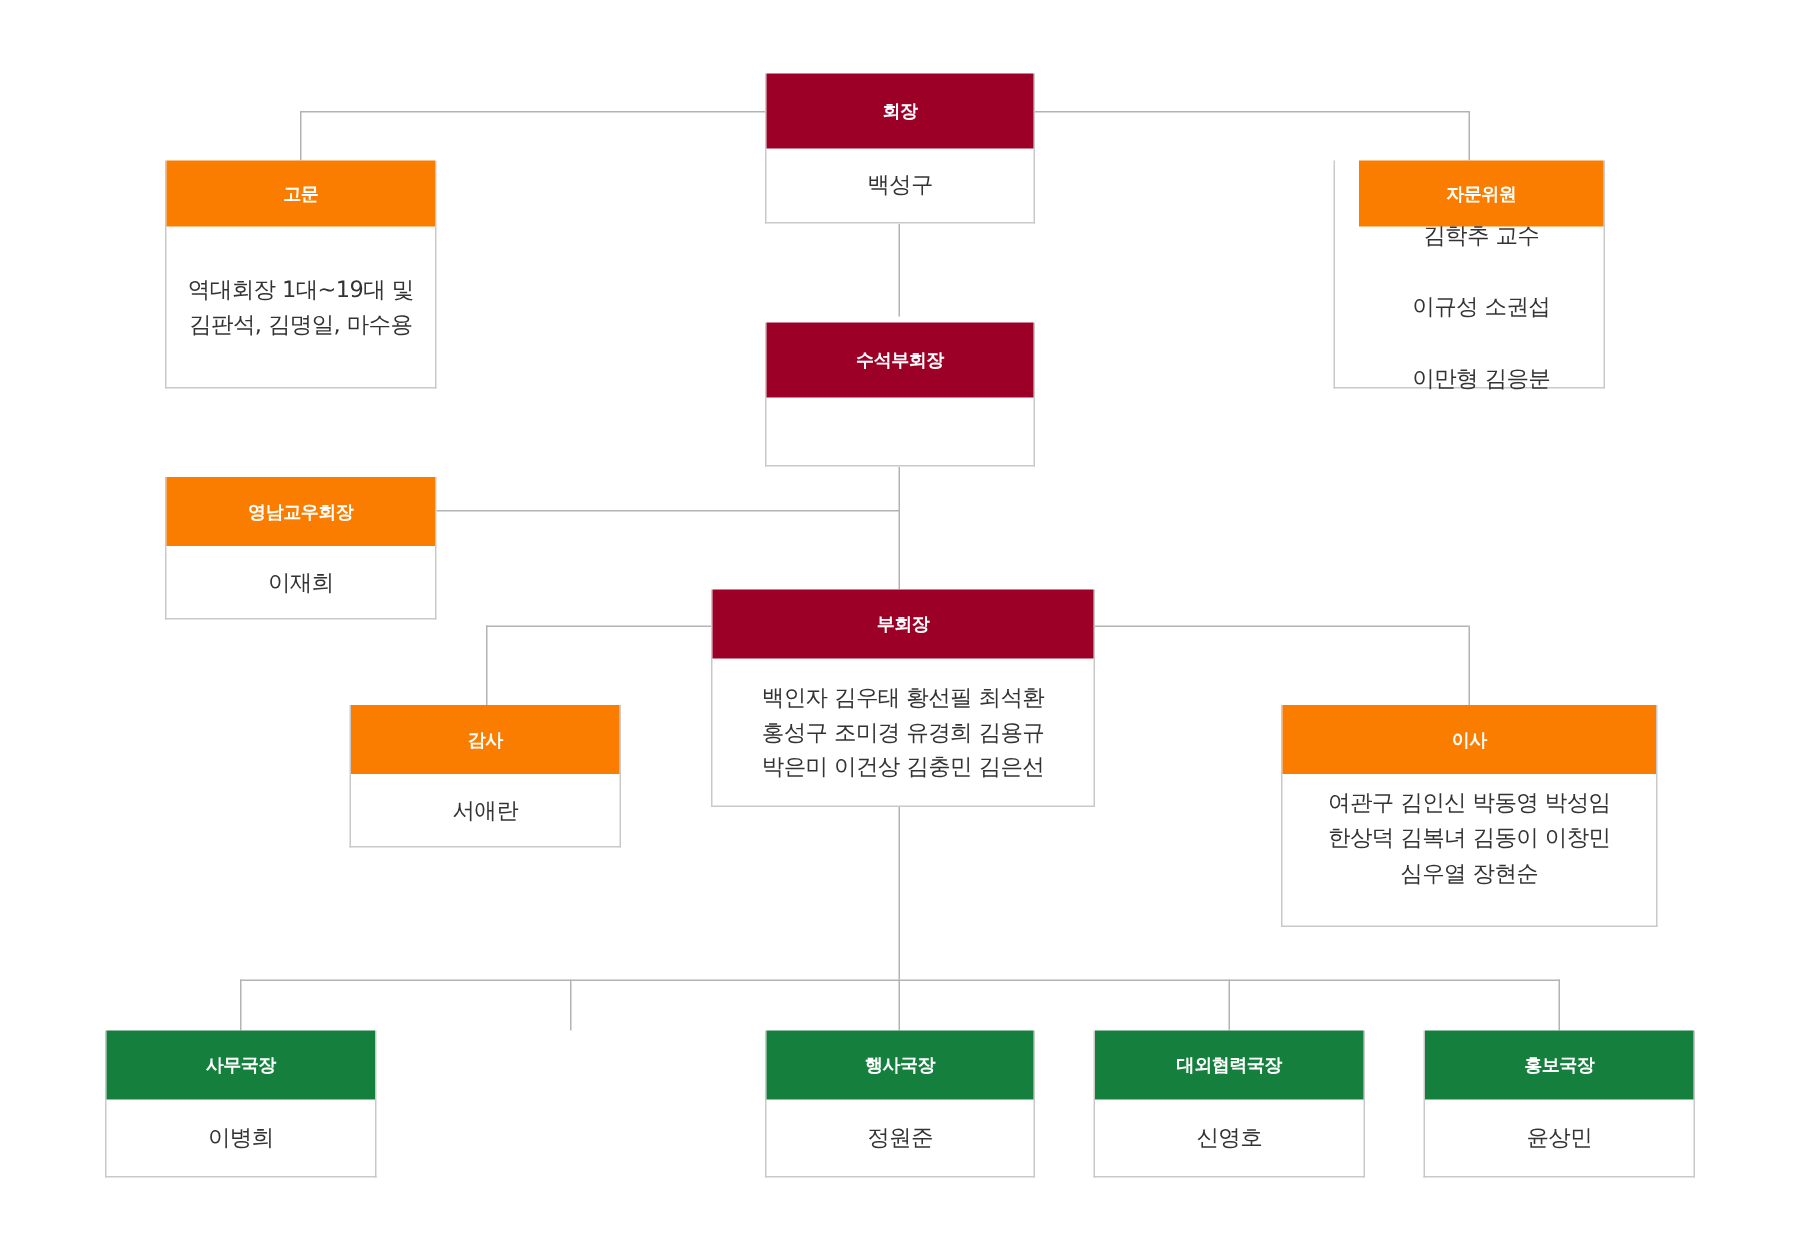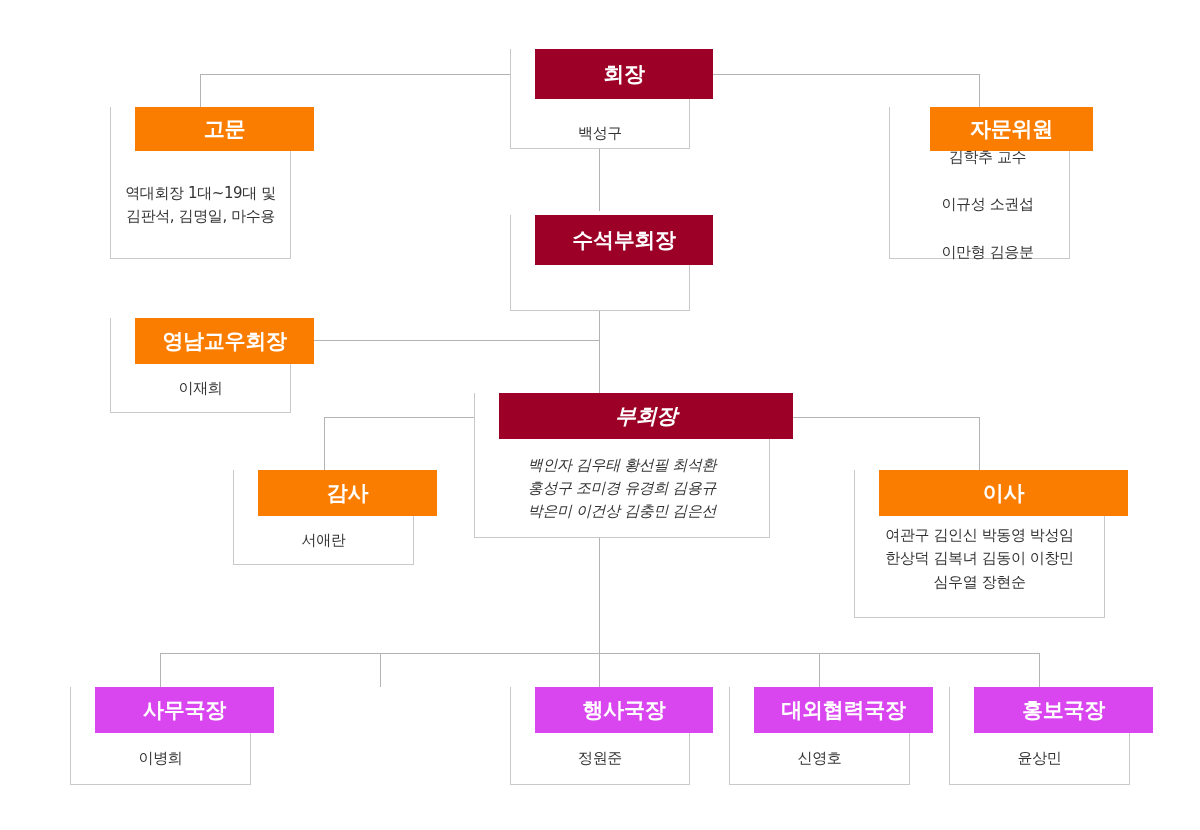--- a/index.html
+++ b/index.html
@@ -34,46 +34,45 @@
     background: #ffffff;
     border: 1px solid #c9c9c9;
     border-top: none;
     z-index: 2;
   }
   .node .hdr {
     box-sizing: border-box;
     width: 100%;
     color: #ffffff;
     font-weight: bold;
-    font-size: 21px;
+    font-size: 12px;
     letter-spacing: -0.3px;
     text-align: center;
     display: flex;
     align-items: center;
     justify-content: center;
-    margin-left: 24px;
   }
   .node .body {
     box-sizing: border-box;
     color: #333333;
     font-size: 15px;
     letter-spacing: -0.4px;
     text-align: center;
     display: flex;
     flex-direction: column;
     align-items: center;
     justify-content: center;
     line-height: 1.55;
     padding: 4px 6px;
   }
   .node .body .ln { white-space: nowrap; display: block; }
 
   .hdr.red   { background: #9d0027; }
   .hdr.orange{ background: #fb7d00; }
-  .hdr.gray  { background: #d946ef; }
+  .hdr.gray  { background: #15803d; }
 
   
   .h-50 { height: 50px; }
   .h-46 { height: 46px; }
   .h-44 { height: 44px; }
 </style>
 </head>
 <body>
 
 <div id="chart">
@@ -102,21 +101,21 @@
   <div class="line h" style="left:160px; top:653px; width:880px;"></div>
 
   <div class="line v" style="left:160px; top:653px; height:34px;"></div>
   <div class="line v" style="left:380px; top:653px; height:34px;"></div>
   <div class="line v" style="left:599px; top:653px; height:34px;"></div>
   <div class="line v" style="left:819px; top:653px; height:34px;"></div>
   <div class="line v" style="left:1039px; top:653px; height:34px;"></div>
 
   <div class="node" style="left:510px; top:49px; width:180px; height:100px;">
     <div class="hdr red h-50">회장</div>
-    <div class="body" style="height:50px;justify-content:flex-end;">
+    <div class="body" style="height:50px;">
       <span class="ln">백성구</span>
     </div>
   </div>
 
   <div class="node" style="left:110px; top:107px; width:181px; height:152px;">
     <div class="hdr orange h-44">고문</div>
     <div class="body" style="height:108px;">
       <span class="ln">역대회장 1대~19대 및</span>
       <span class="ln">김판석, 김명일, 마수용</span>
     </div>
@@ -136,21 +135,21 @@
     <div class="body" style="height:46px;"></div>
   </div>
 
   <div class="node" style="left:110px; top:318px; width:181px; height:95px;">
     <div class="hdr orange h-46">영남교우회장</div>
     <div class="body" style="height:49px;">
       <span class="ln">이재희</span>
     </div>
   </div>
 
-  <div class="node" style="left:474px; top:393px; width:296px; height:145px;font-style:italic;">
+  <div class="node" style="left:474px; top:393px; width:256px; height:145px;">
     <div class="hdr red h-46">부회장</div>
     <div class="body" style="height:99px;">
       <span class="ln">백인자 김우태 황선필 최석환</span>
       <span class="ln">홍성구 조미경 유경희 김용규</span>
       <span class="ln">박은미 이건상 김충민 김은선</span>
     </div>
   </div>
 
   <div class="node" style="left:233px; top:470px; width:181px; height:95px;">
     <div class="hdr orange h-46">감사</div>

